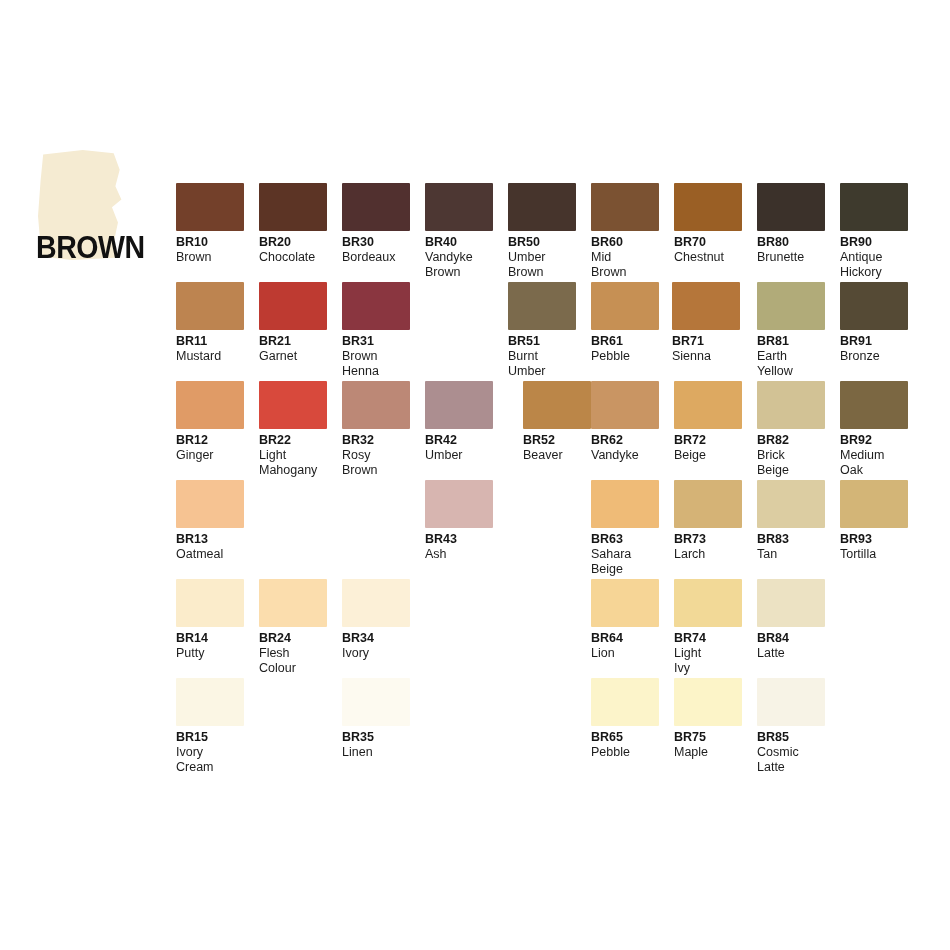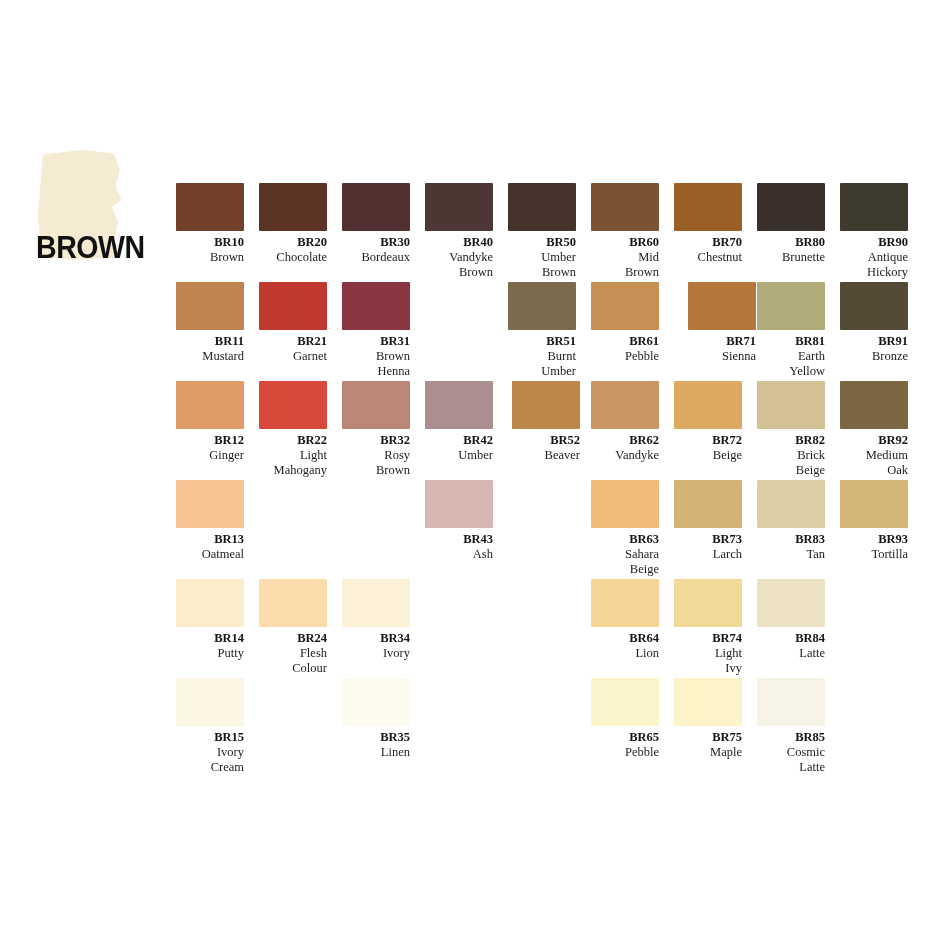--- a/index.html
+++ b/index.html
@@ -63,22 +63,21 @@
     width: 740px;
   }
   .row {
     position: relative;
     height: 99px;
   }
   .cell {
     position: absolute;
     top: 0;
     width: 68px;
-    text-align: right;
-    font-family: Liberation Serif, serif;
+    text-align: left;
   }
   .cell.empty .chip,
   .cell.empty .code,
   .cell.empty .name { visibility: hidden; }
 
   .chip {
     width: 68px;
     height: 48px;
     border-radius: 1px;
     box-sizing: border-box;
@@ -216,21 +215,21 @@
           <span>Umber</span>
         </div>
       </div>
       <div class="cell" style="left: 415px;">
         <div class="chip" style="background: rgb(198, 144, 84);"></div>
         <div class="code">BR61</div>
         <div class="name">
           <span>Pebble</span>
         </div>
       </div>
-      <div class="cell" style="left: 512px;">
+      <div class="cell" style="left: 496px;">
         <div class="chip" style="background: rgb(181, 118, 58);"></div>
         <div class="code">BR71</div>
         <div class="name">
           <span>Sienna</span>
         </div>
       </div>
       <div class="cell" style="left: 581px;">
         <div class="chip" style="background: rgb(177, 171, 121);"></div>
         <div class="code">BR81</div>
         <div class="name">
@@ -270,21 +269,21 @@
           <span>Brown</span>
         </div>
       </div>
       <div class="cell" style="left: 249px;">
         <div class="chip" style="background: rgb(172, 142, 144);"></div>
         <div class="code">BR42</div>
         <div class="name">
           <span>Umber</span>
         </div>
       </div>
-      <div class="cell" style="left: 336px;">
+      <div class="cell" style="left: 347px;">
         <div class="chip" style="background: rgb(187, 134, 72);"></div>
         <div class="code">BR52</div>
         <div class="name">
           <span>Beaver</span>
         </div>
       </div>
       <div class="cell" style="left: 415px;">
         <div class="chip" style="background: rgb(201, 149, 99);"></div>
         <div class="code">BR62</div>
         <div class="name">

